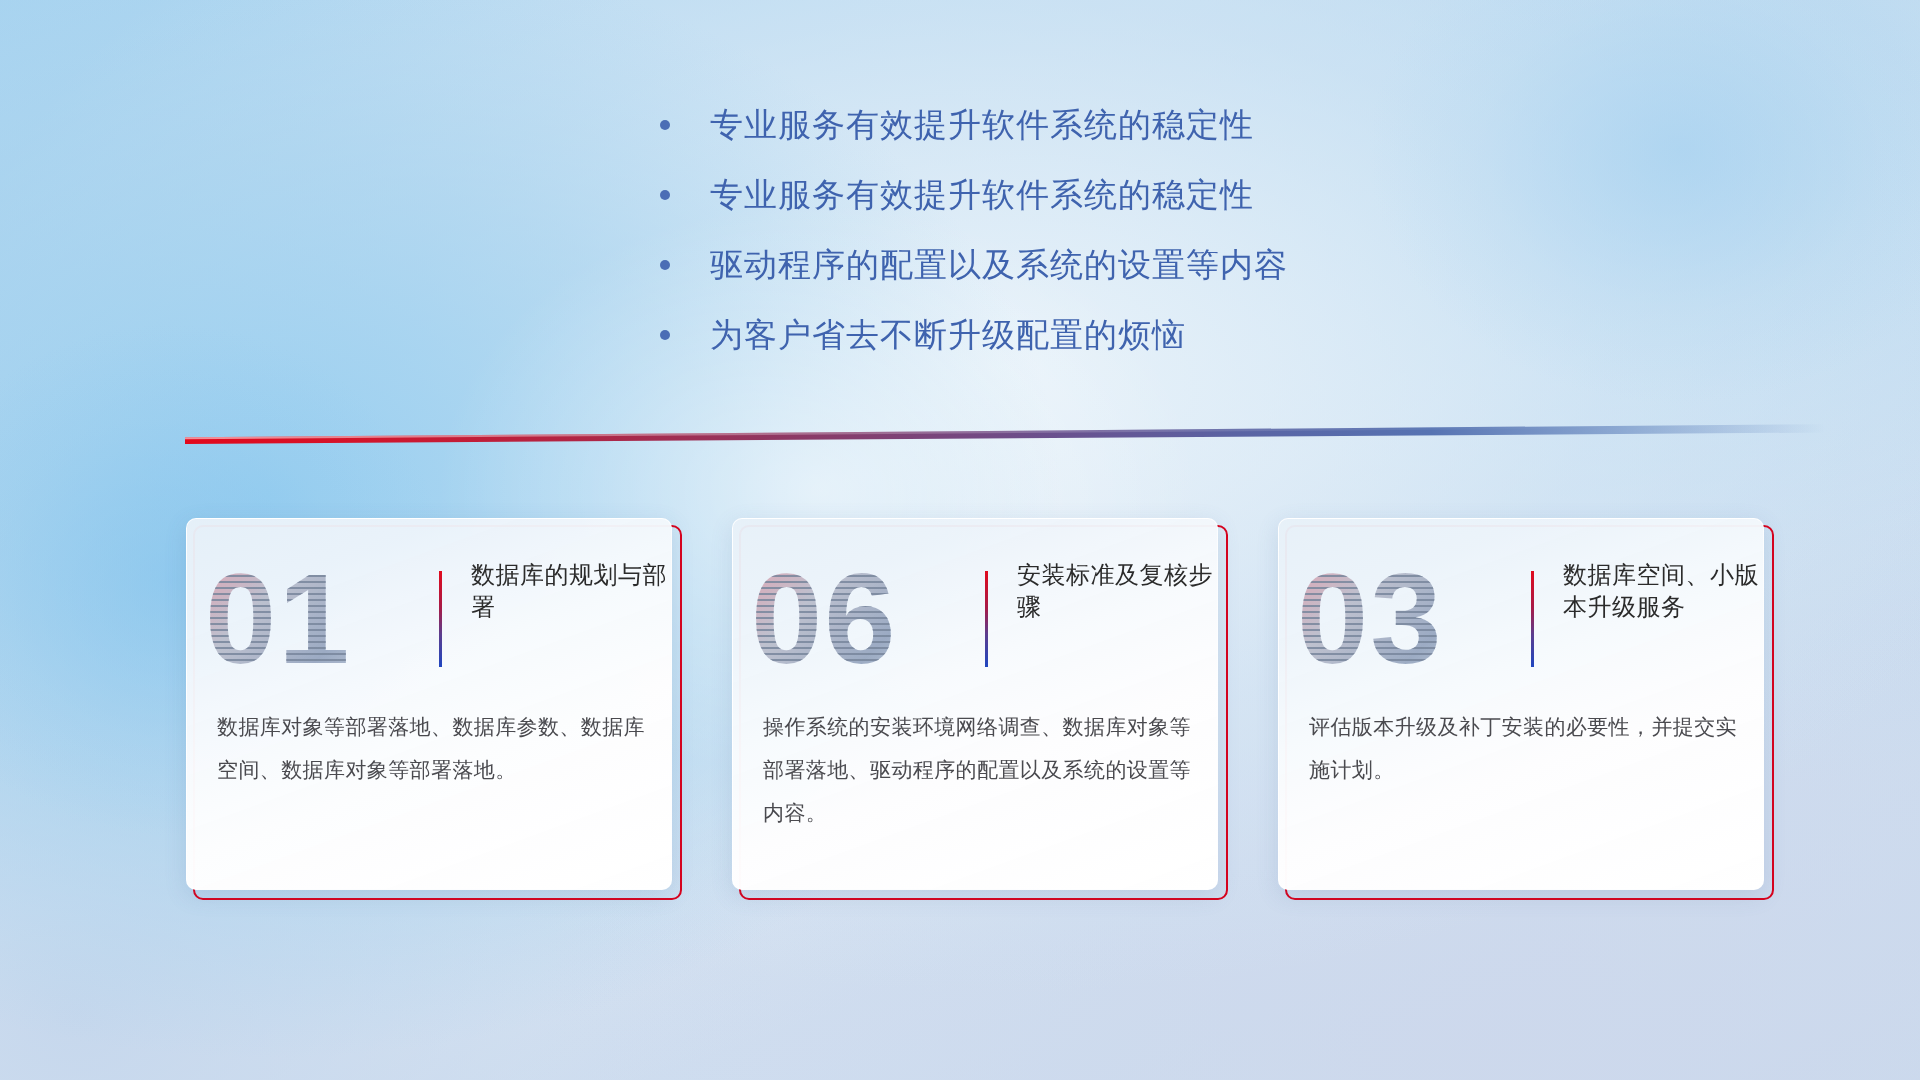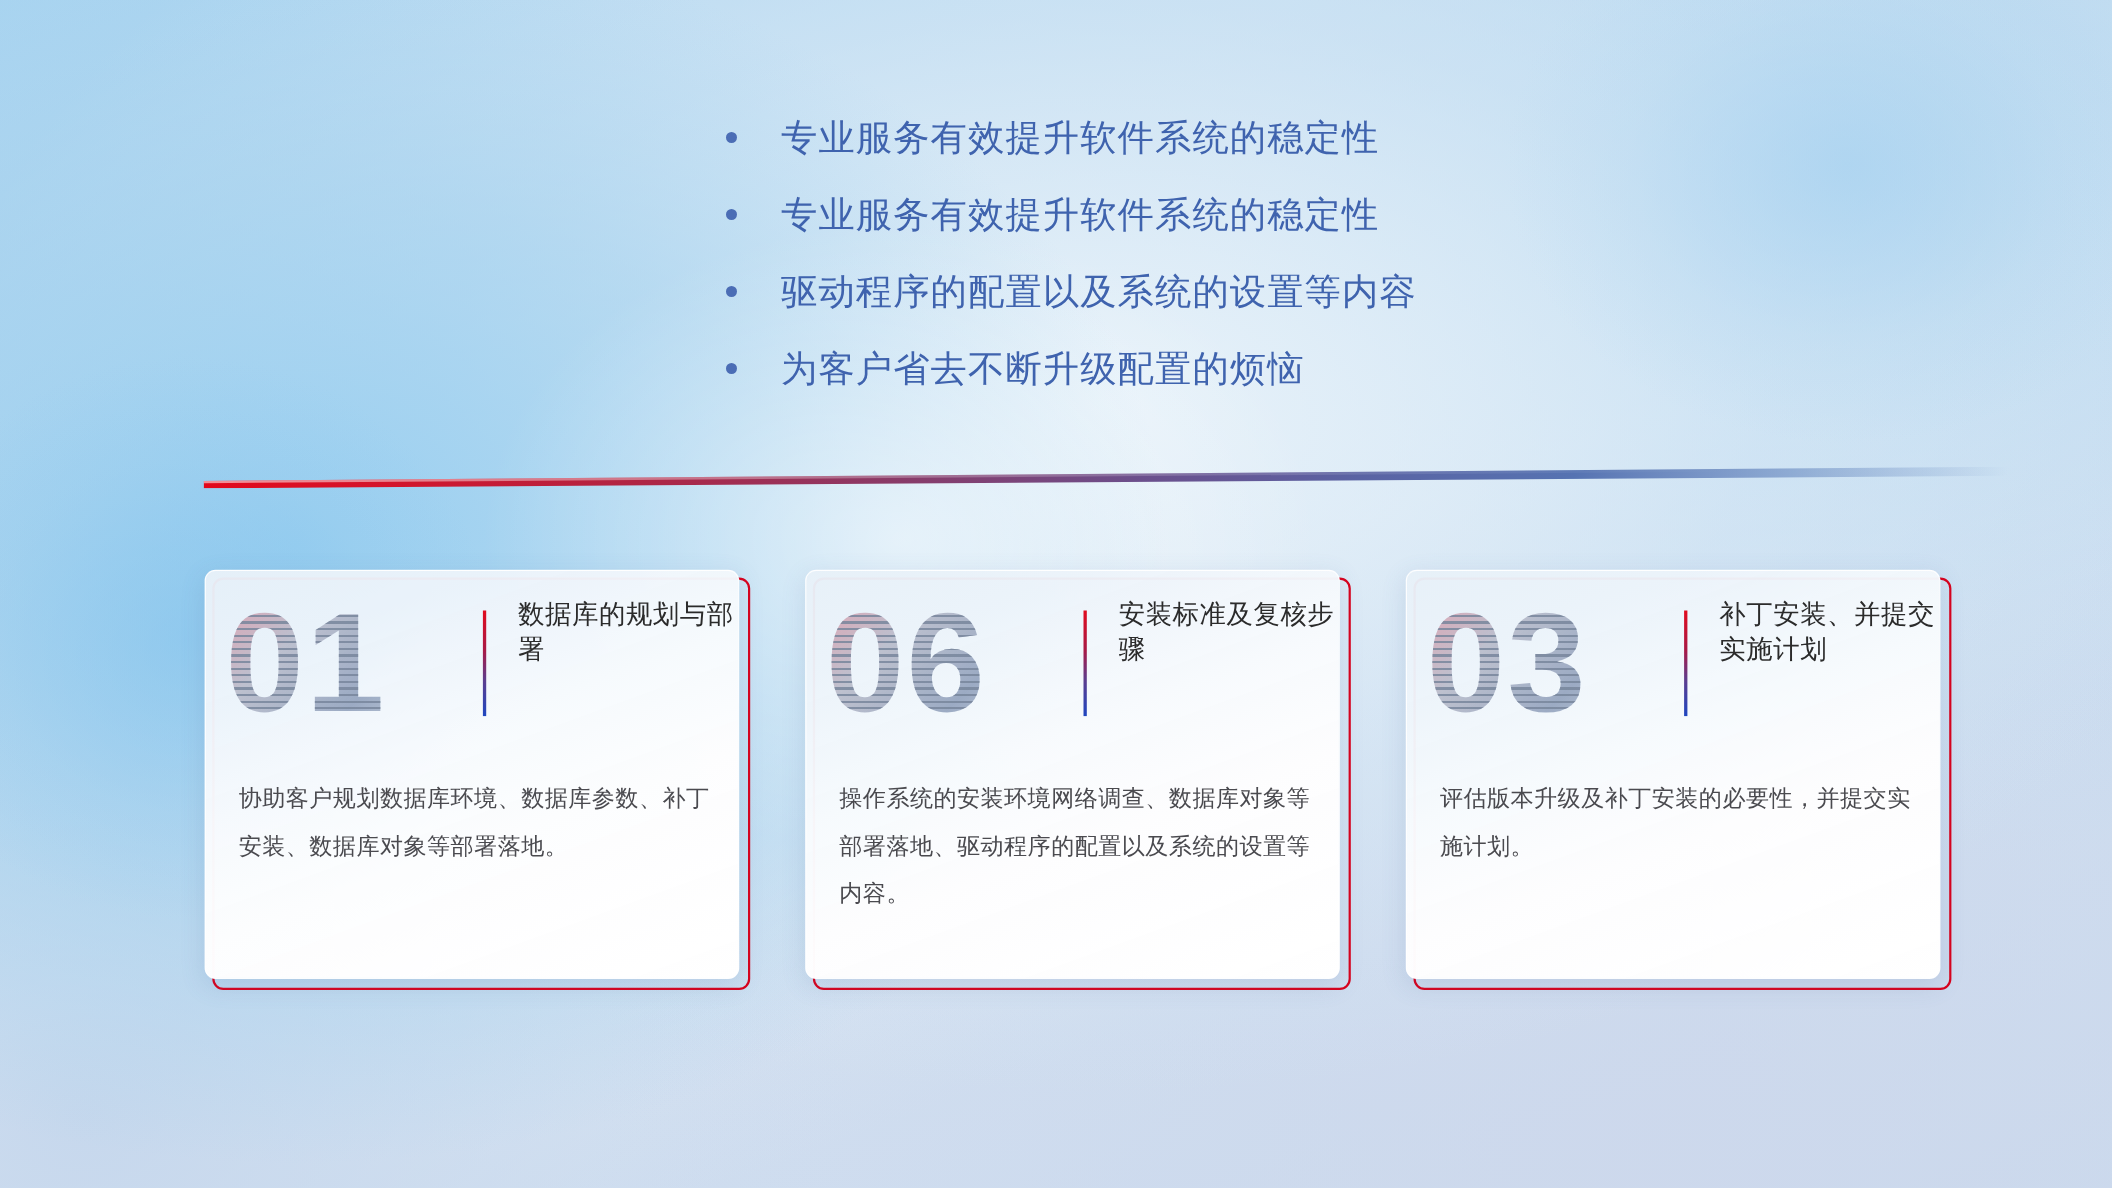--- a/index.html
+++ b/index.html
@@ -160,20 +160,21 @@
         rgba(236,243,250,0.97) 18%,
         rgba(247,250,253,0.98) 42%,
         rgba(253,253,254,0.99) 62%,
         rgba(255,255,255,1) 100%);
     box-shadow: 0 6px 22px rgba(80,115,160,0.16);
   }
 
   .card-head {
     position: relative;
     height: 168px;
+    margin-top: 16px;
   }
   .watermark {
     position: absolute;
     left: 18px;
     top: 16px;
     width: 220px;
     height: 136px;
     font-size: 128px;
     font-weight: 700;
     line-height: 136px;
@@ -266,21 +267,21 @@
   <div id="cards">
 
     <div class="card card-1">
       <div class="card-frame"></div>
       <div class="card-face">
         <div class="card-head">
           <div class="watermark">01</div>
           <div class="accent-bar"></div>
           <div class="card-title">数据库的规划与部署</div>
         </div>
-        <div class="card-body">协助客户规划数据库环境、数据库参数、补丁安装、数据库对象等部署落地。</div>
+        <div class="card-body">数据库对象等部署落地、数据库参数、数据库空间、数据库对象等部署落地。</div>
       </div>
     </div>
 
     <div class="card card-2">
       <div class="card-frame"></div>
       <div class="card-face">
         <div class="card-head">
           <div class="watermark">06</div>
           <div class="accent-bar"></div>
           <div class="card-title">安装标准及复核步骤</div>
@@ -288,21 +289,21 @@
         <div class="card-body">操作系统的安装环境网络调查、数据库对象等部署落地、驱动程序的配置以及系统的设置等内容。</div>
       </div>
     </div>
 
     <div class="card card-3">
       <div class="card-frame"></div>
       <div class="card-face">
         <div class="card-head">
           <div class="watermark">03</div>
           <div class="accent-bar"></div>
-          <div class="card-title">补丁安装、并提交实施计划</div>
+          <div class="card-title">数据库空间、小版本升级服务</div>
         </div>
         <div class="card-body">评估版本升级及补丁安装的必要性，并提交实施计划。</div>
       </div>
     </div>
 
   </div>
 
 </div>
 
 </body></html>

